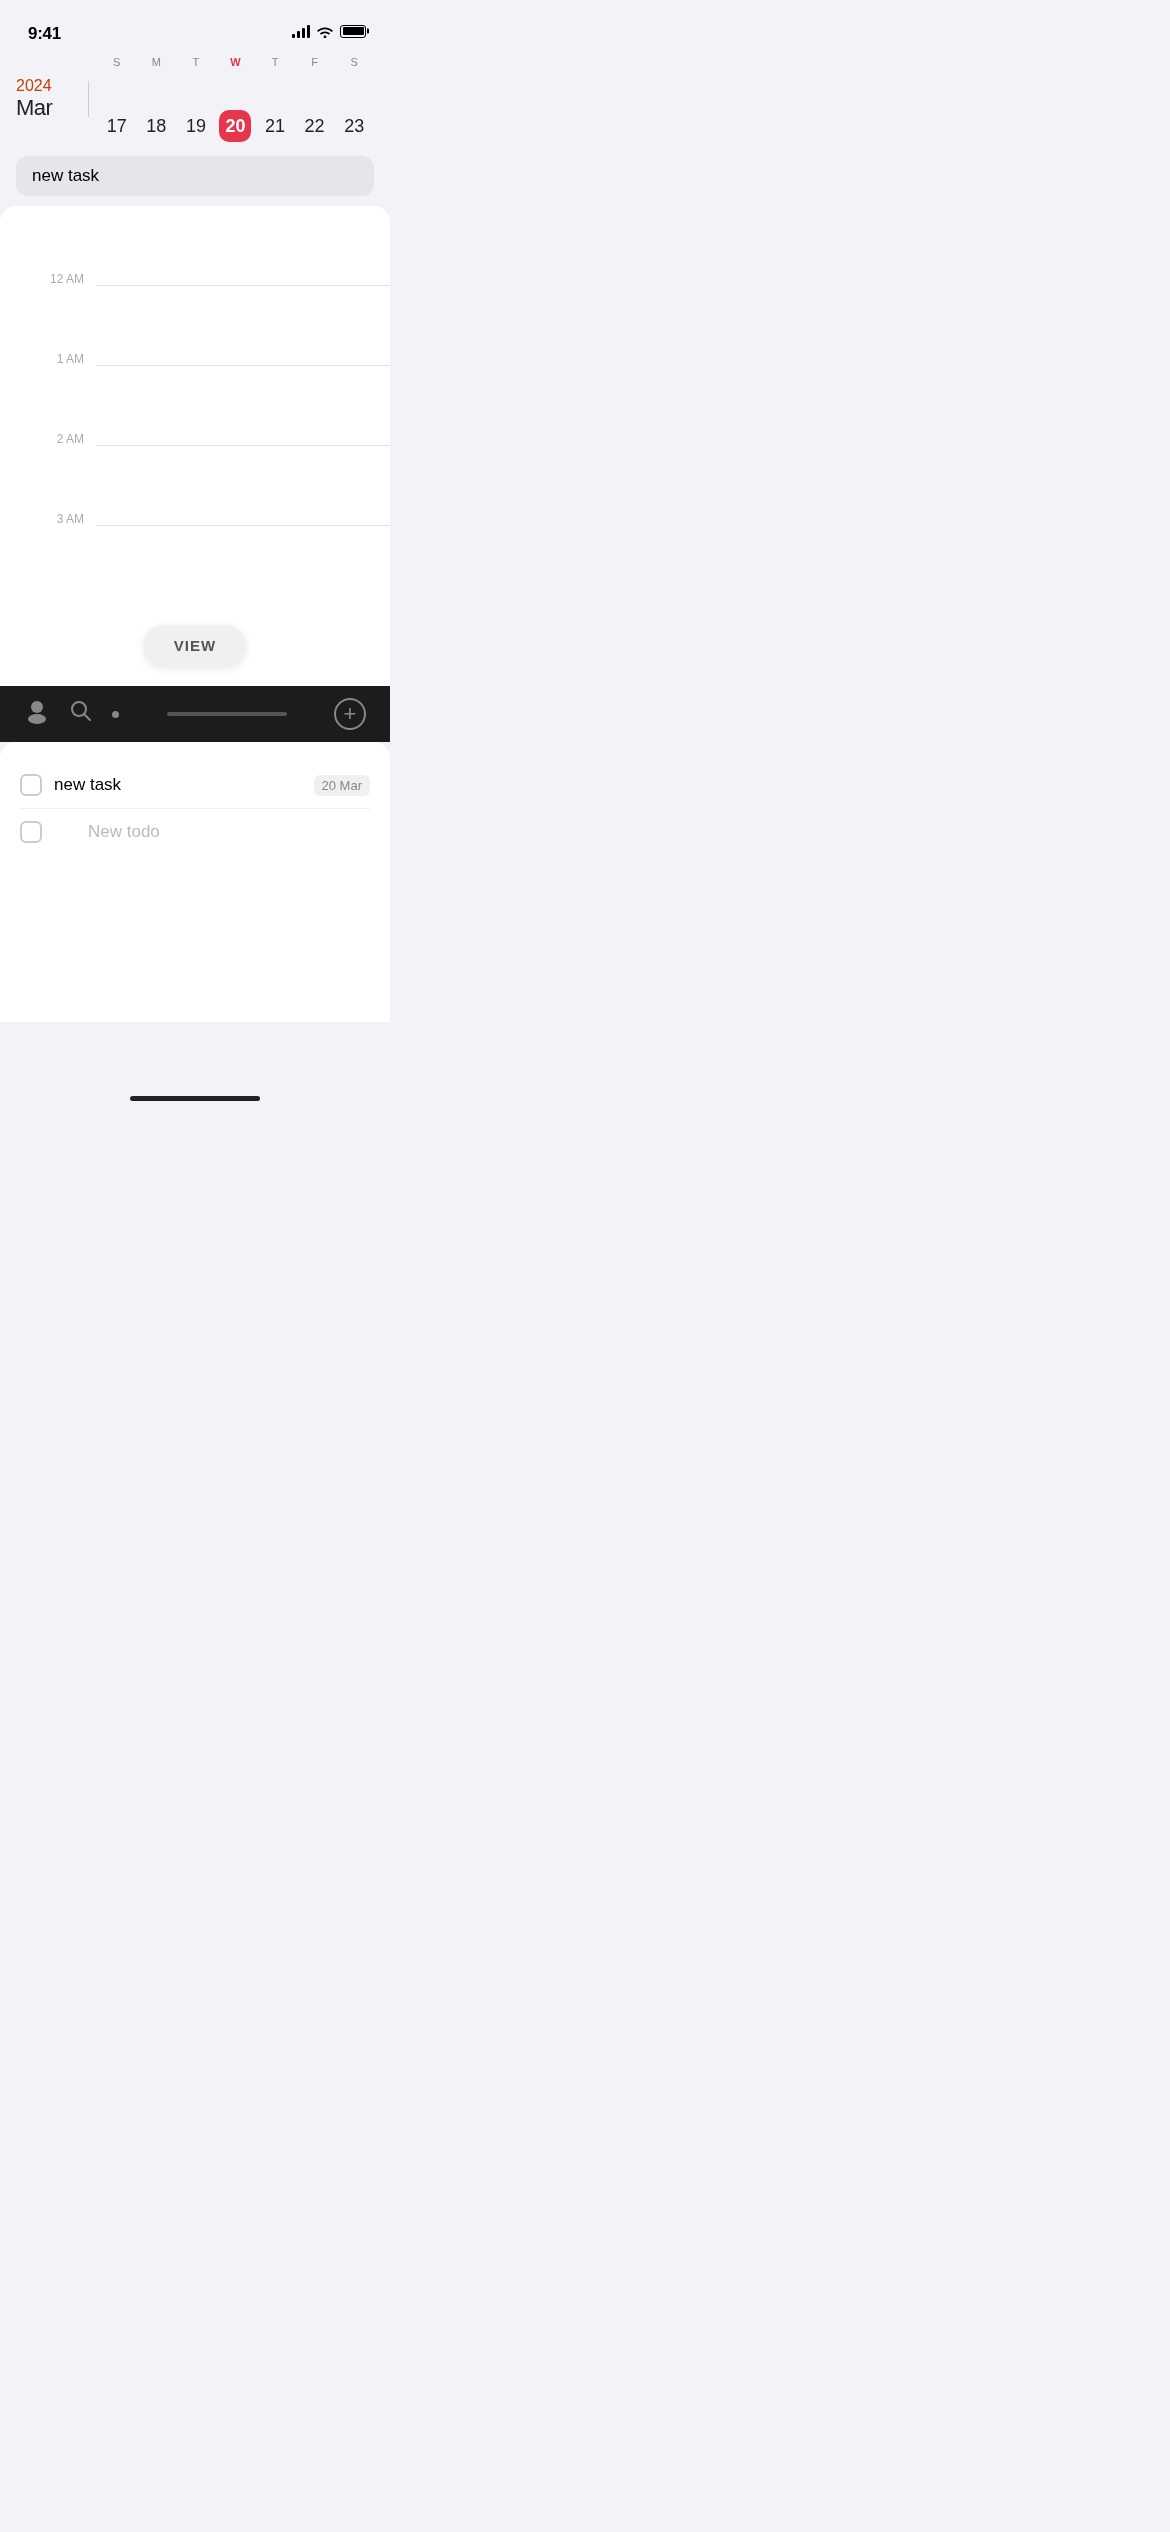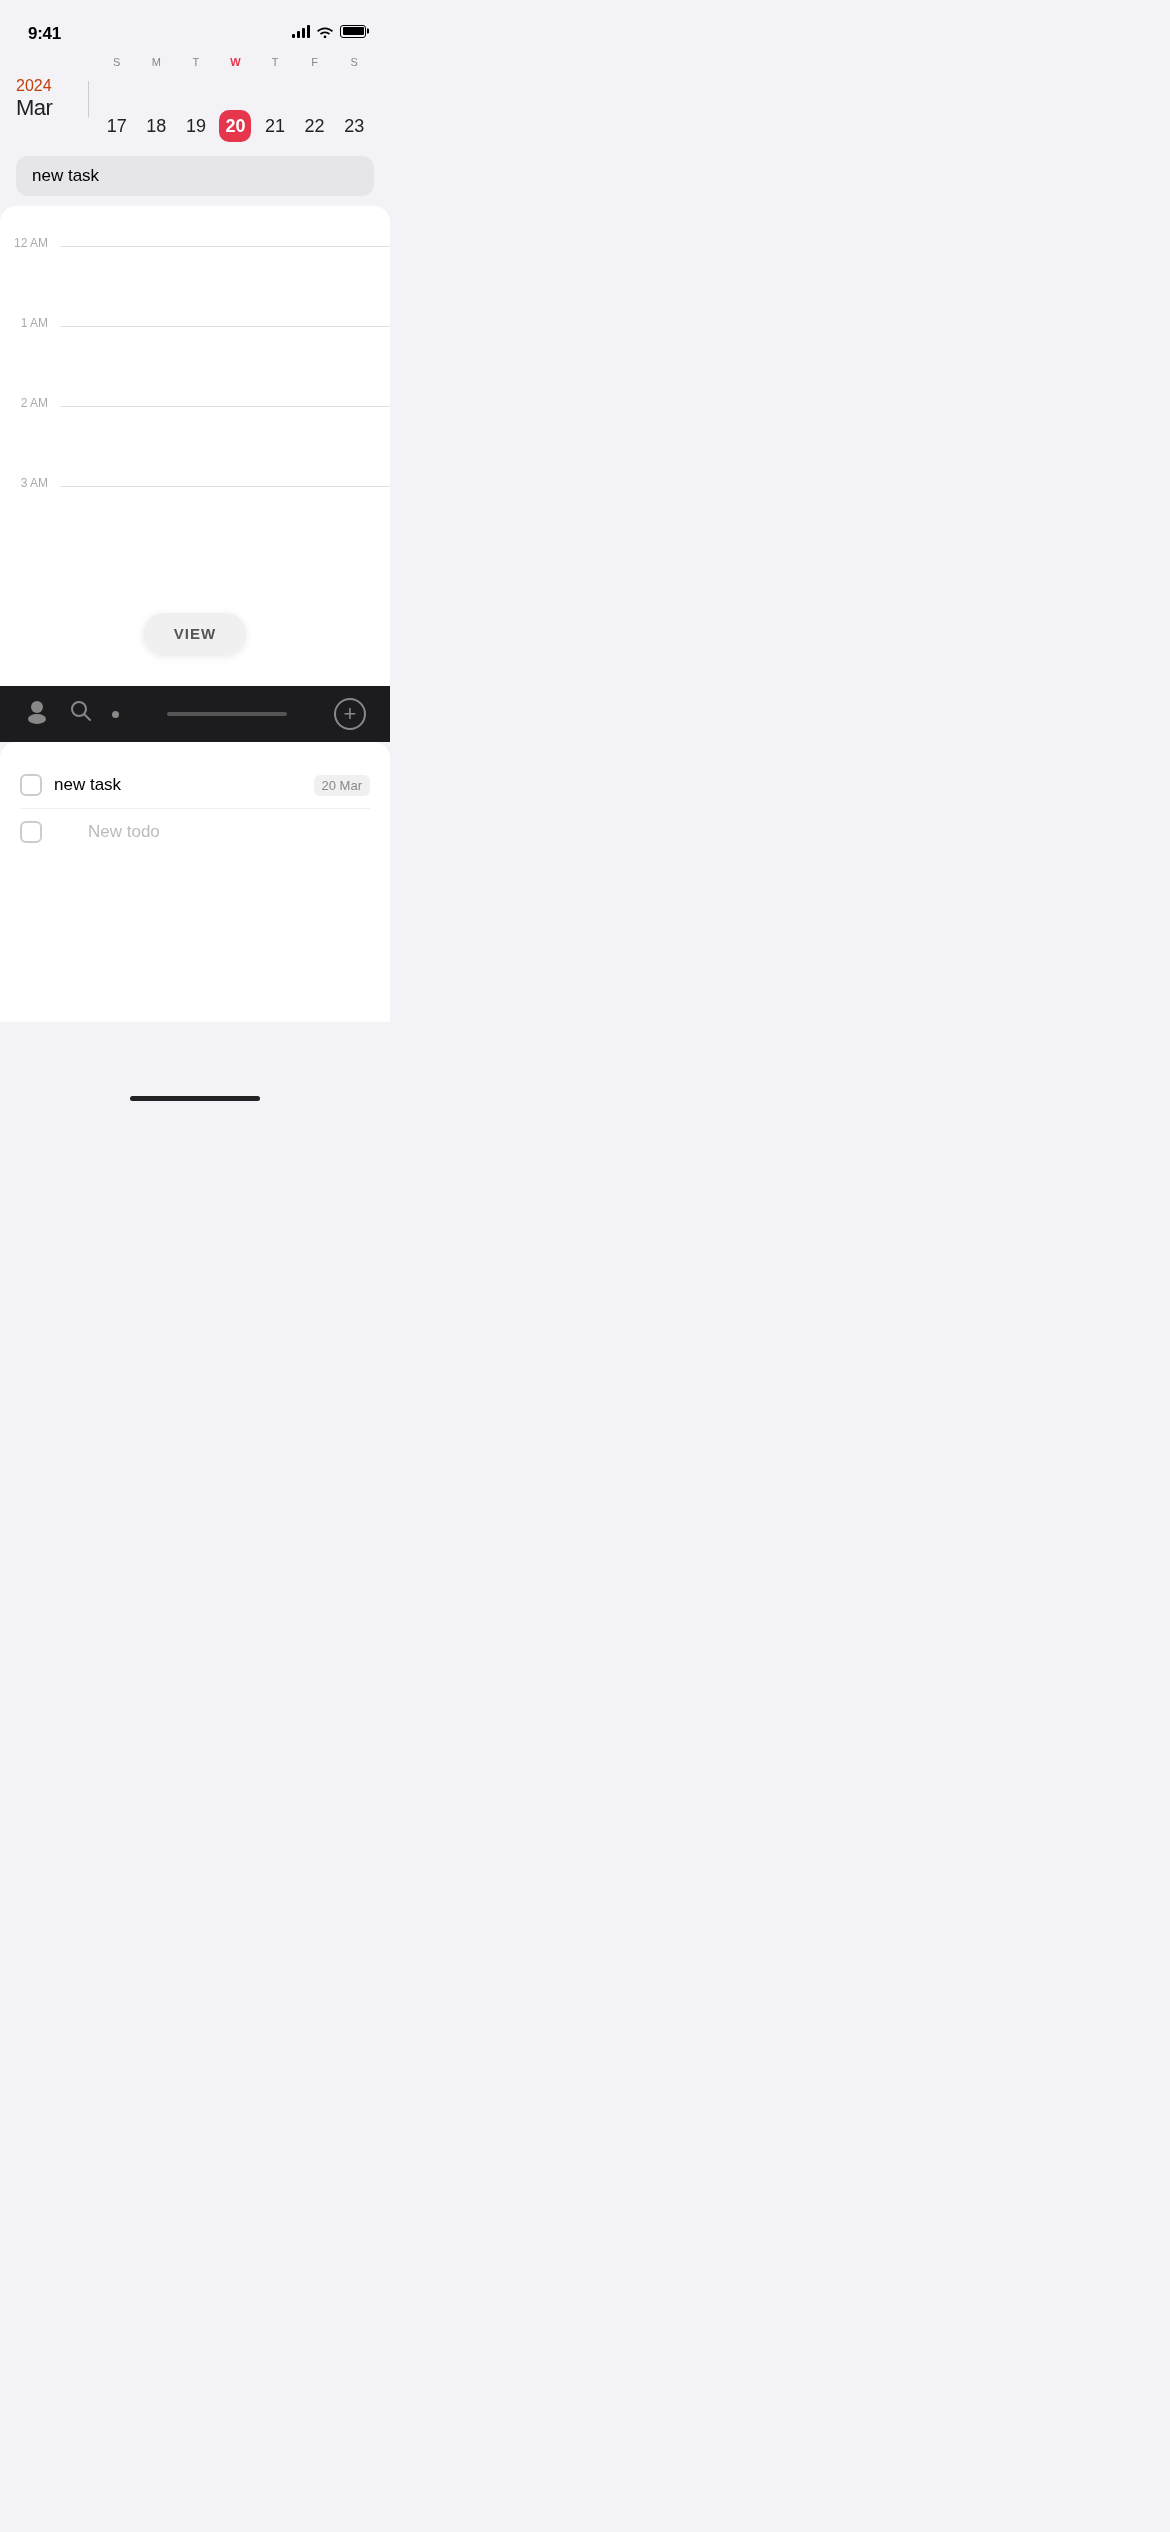--- a/index.html
+++ b/index.html
@@ -174,29 +174,30 @@
       margin-top: -7px;
     }
     .time-line {
       flex: 1;
       height: 1px;
       background: #e0e0e0;
       margin-top: 0;
     }
     .time-row {
       display: flex;
-      align-items: center;
+      align-items: flex-end;
       min-height: 80px;
       width: 100%;
+      margin-left: 36px;
     }
 
     
     .view-button-container {
       position: absolute;
-      bottom: 32px;
+      bottom: 20px;
       left: 50%;
       transform: translateX(-50%);
       z-index: 10;
     }
     .view-button {
       background: #f0f0f0;
       border: none;
       border-radius: 22px;
       padding: 12px 30px;
       font-size: 15px;

